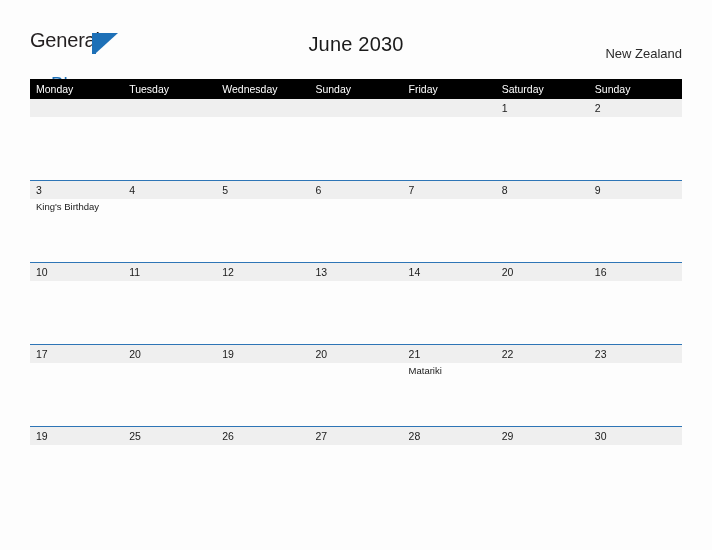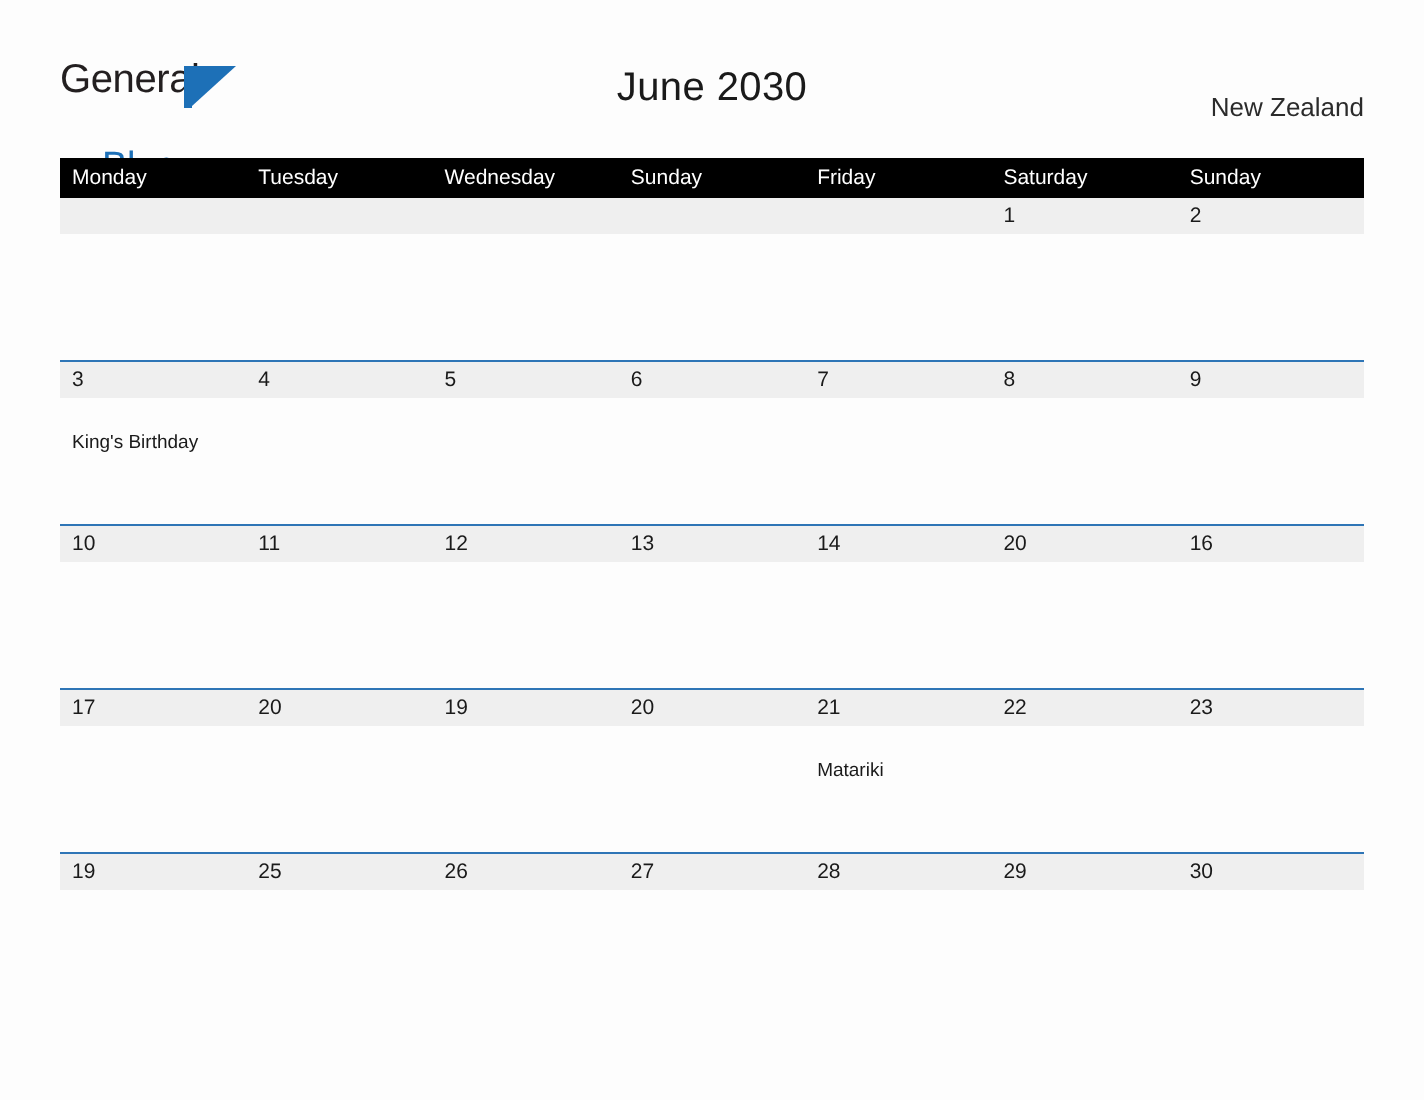--- a/index.html
+++ b/index.html
@@ -152,21 +152,21 @@
     color: #1a1a1a;
     box-sizing: border-box;
     font-family: "Liberation Sans", sans-serif;
   }
   .daynum.empty {
     color: transparent;
   }
 
   .events {
     display: block;
-    padding: 16px 4px 0 6px;
+    padding: 1px 4px 0 6px;
   }
   .event {
     display: block;
     font-size: 9.5px;
     line-height: 13px;
     color: #1a1a1a;
     font-family: "Liberation Sans", sans-serif;
   }
 </style>
 </head>

